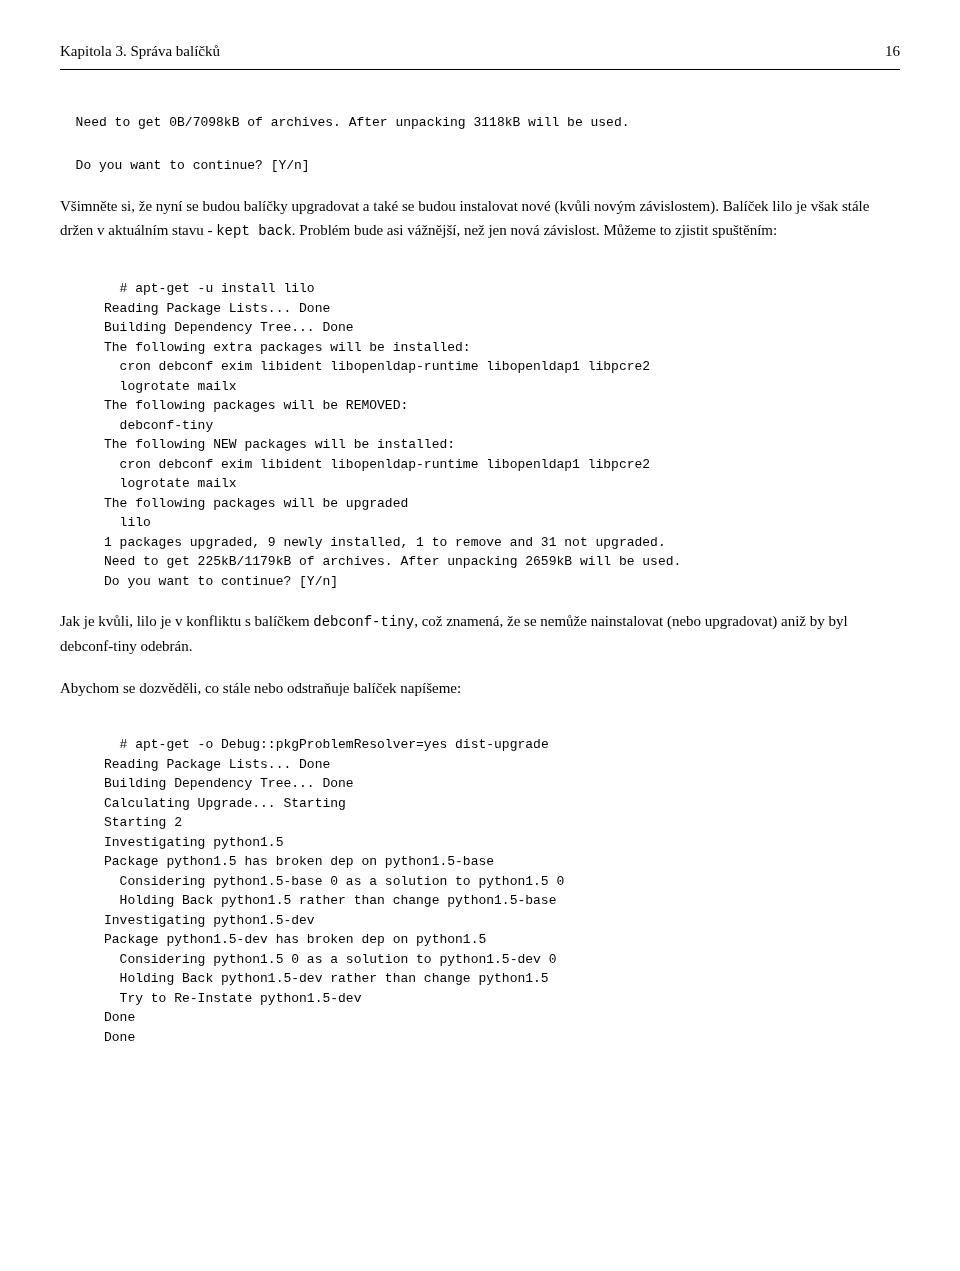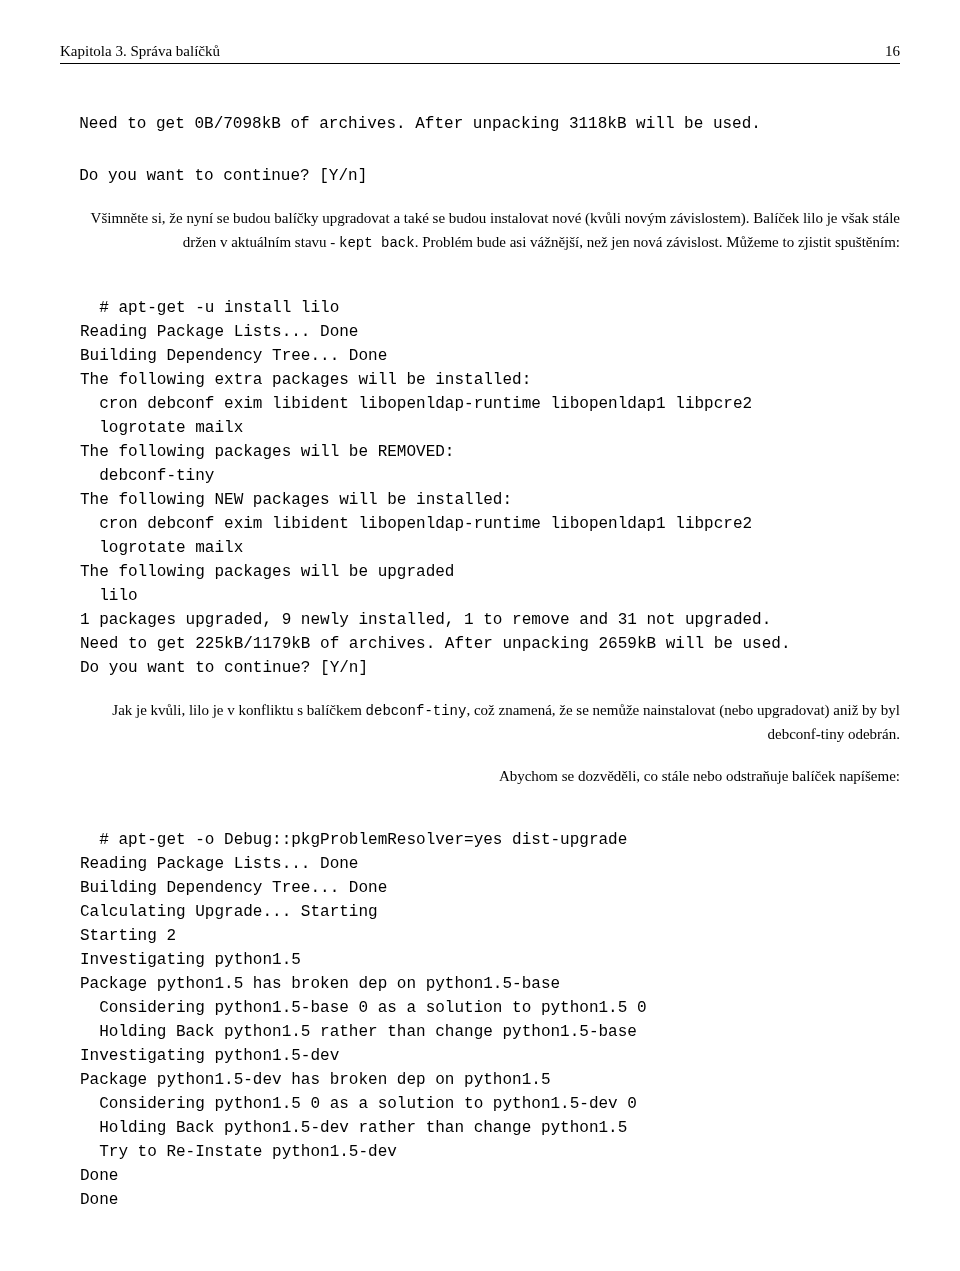--- a/index.html
+++ b/index.html
@@ -14,46 +14,45 @@
       font-size: 15px;
       line-height: 1.5;
       padding: 40px 60px 40px 60px;
       max-width: 960px;
     }
     .header {
       display: flex;
       justify-content: space-between;
       align-items: center;
       border-bottom: 1px solid #000;
-      padding-bottom: 0;
+      padding-bottom: 6px;
       margin-bottom: 24px;
     }
     .code-block {
       font-family: "Courier New", Courier, monospace;
-      font-size: 16px;
+      font-size: 13px;
       line-height: 1.5;
       margin: 16px 0 16px 0;
       white-space: pre;
     }
     .code-inline {
       font-family: "Courier New", Courier, monospace;
       font-size: 14px;
     }
     .body-text {
       font-size: 15px;
       line-height: 1.6;
       margin-bottom: 12px;
-      text-align: right;
     }
     .section-gap {
       margin-top: 18px;
       margin-bottom: 18px;
     }
     .indent {
-      margin-left: 20px;
+      margin-left: 44px;
     }
   </style>
 </head>
 <body>
 
 <div class="header">
   <span>Kapitola 3. Správa balíčků</span>
   <span>16</span>
 </div>
 

